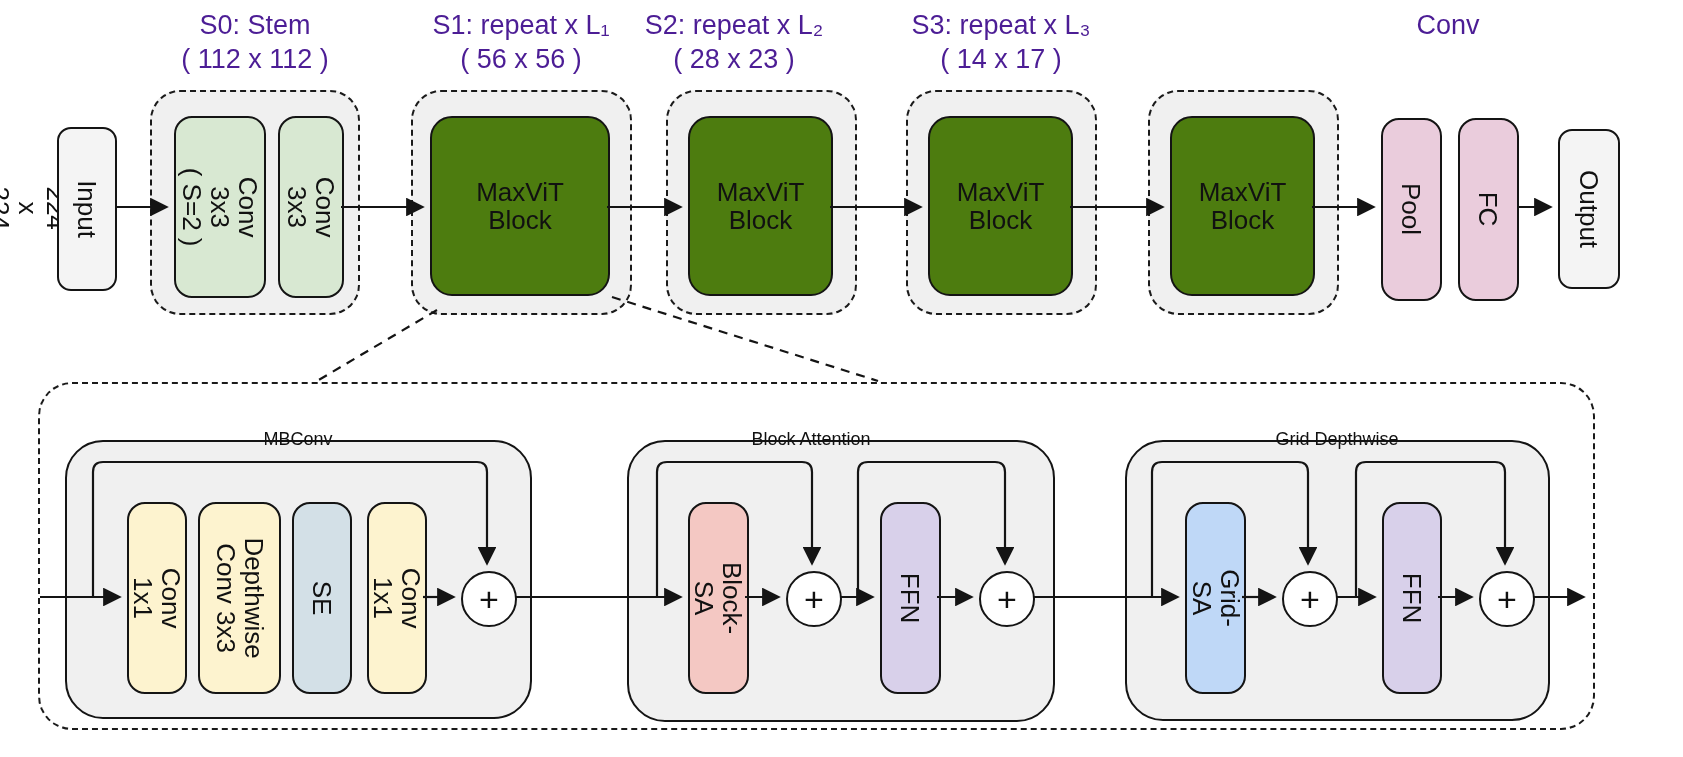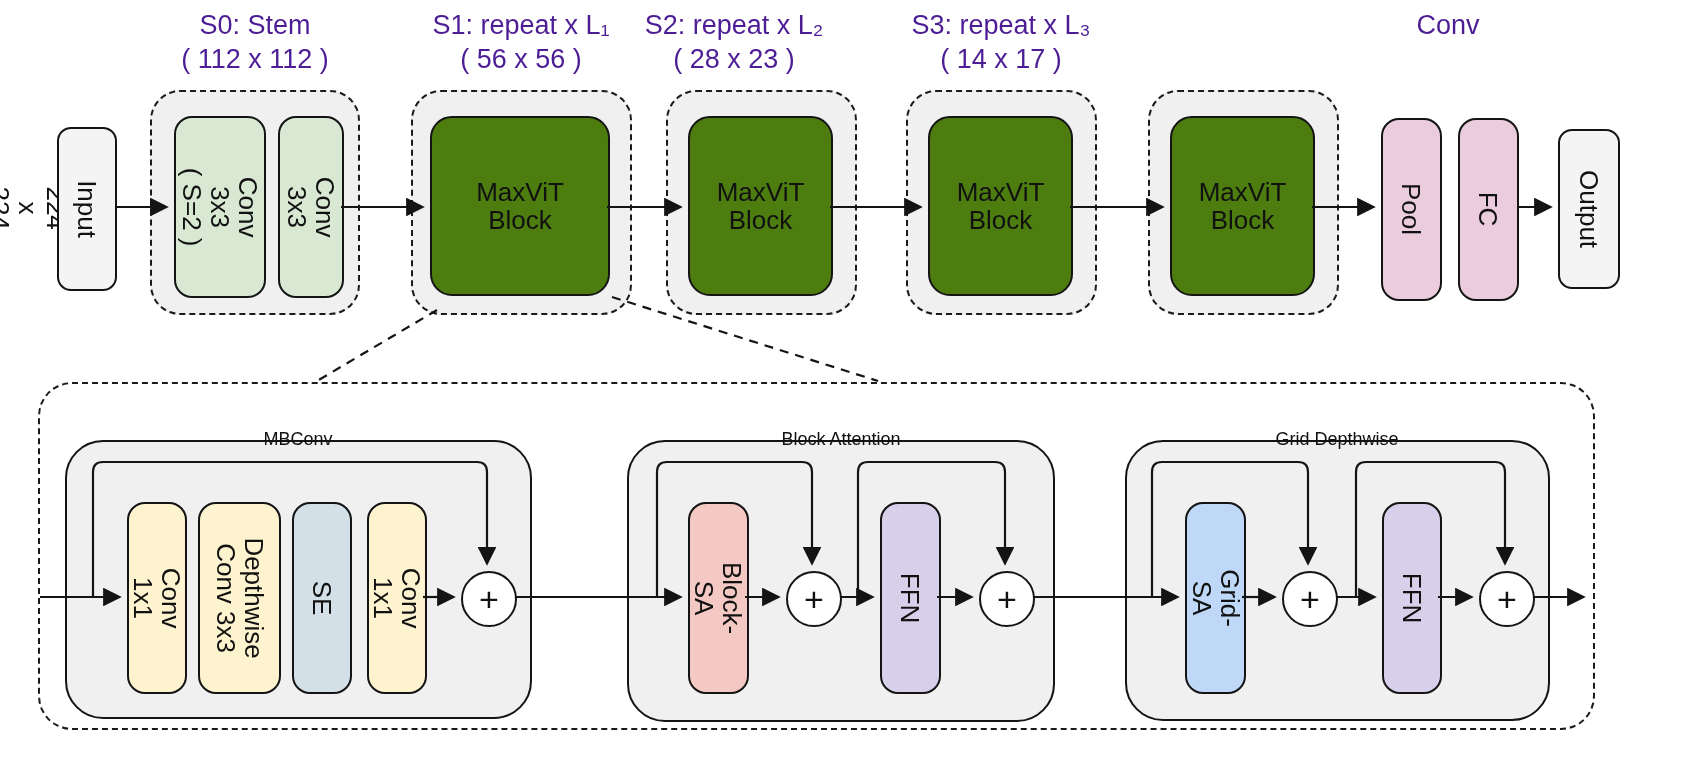--- a/index.html
+++ b/index.html
@@ -117,21 +117,21 @@
   <div class="node pink r18" style="left:1458px;top:118px;width:57px;height:179px;z-index:3;">
     <span class="rot">FC</span>
   </div>
   <div class="node io r14" style="left:1558px;top:129px;width:58px;height:156px;z-index:3;">
     <span class="rot">Output</span>
   </div>
 
   <div class="big-box"></div>
 
   <div class="section-title" style="left:138px;">MBConv</div>
-  <div class="section-title" style="left:681px;text-align:center;">Block Attention</div>
+  <div class="section-title" style="left:651px;text-align:center;">Block Attention</div>
   <div class="section-title" style="left:1177px;">Grid Depthwise</div>
 
   <div class="section" style="left:65px;top:440px;width:463px;height:275px;">
     <div class="node yellow r18" style="left:60px;top:60px;width:56px;height:188px;">
       <span class="rot">Conv 1x1</span>
     </div>
     <div class="node yellow r18" style="left:131px;top:60px;width:79px;height:188px;">
       <span class="rot">Depthwise
 Conv 3x3</span>
     </div>

